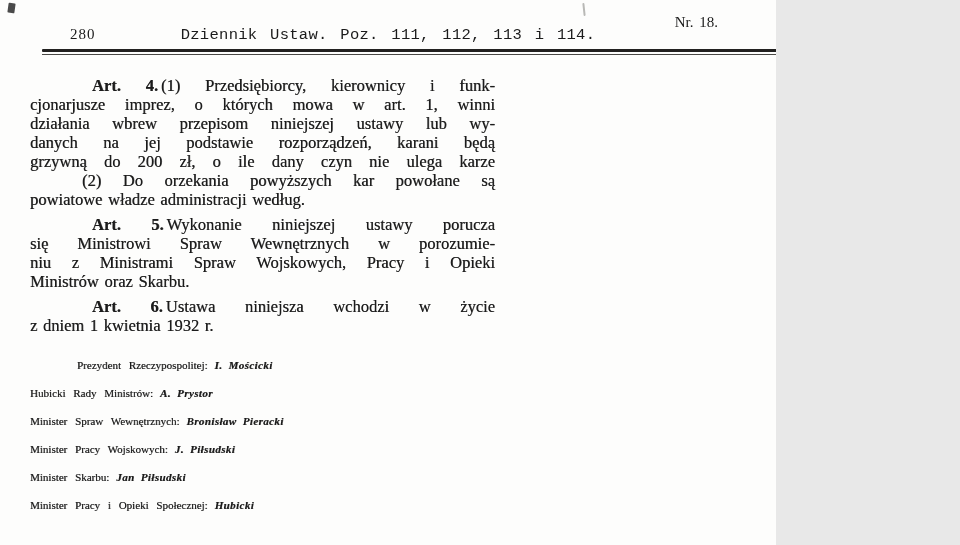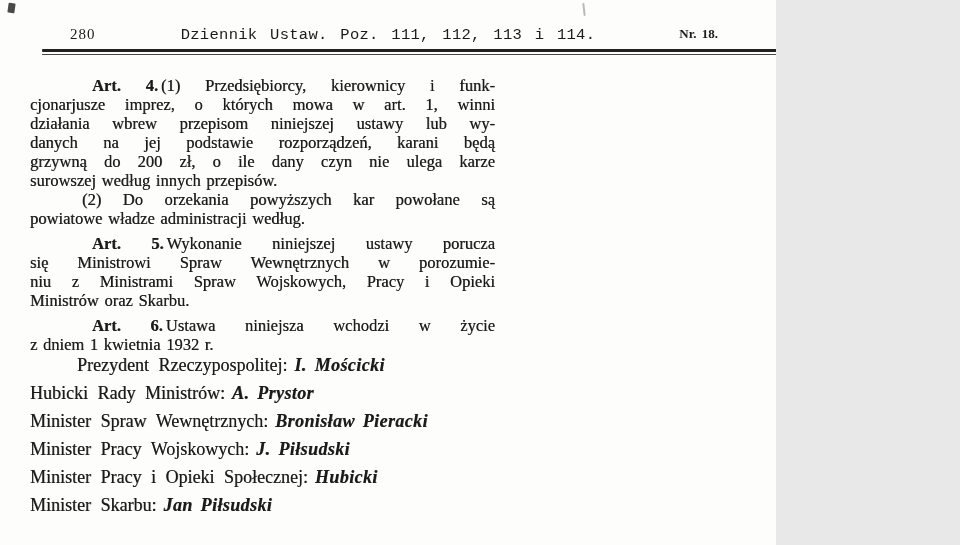--- a/index.html
+++ b/index.html
@@ -15,43 +15,43 @@
   .hdr-pageno{
     position:absolute;left:70px;top:26px;
     font-size:15px;letter-spacing:1px;
   }
   .hdr-center{
     position:absolute;left:0;right:0;top:26px;
     text-align:center;font-size:15.5px;
     word-spacing:3px;letter-spacing:.3px;font-family:Liberation Mono, monospace;
   }
   .hdr-issue{
-    position:absolute;right:58px;top:26px;
-    font-size:13px;word-spacing:2px;font-weight:bold;
+    position:absolute;right:58px;top:14px;
+    font-size:15px;word-spacing:2px;
   }
   .rule{position:absolute;top:49px;left:42px;width:914px;}
   .rule .thick{height:3px;background:#222120;border-radius:1px;}
   .rule .thin{height:1px;background:#4a4946;margin-top:2px;}
   
   .body-col{
     position:absolute;left:30px;top:76px;width:465px;
     font-size:16.5px;line-height:19px;
     word-spacing:1.5px;
     text-shadow:.4px 0 0 rgba(25,25,25,.65);
   }
   .para{margin:0;}
   .para + .para{margin-top:6px;}
   .line{display:block;}
   .line.justify{text-align:justify;text-align-last:justify;}
   .line .lead{font-weight:bold;margin-right:3px;white-space:nowrap;}
   
   .signatures{
     position:absolute;left:30px;top:356px;width:470px;
     display:flex;flex-direction:column;gap:10px;
-    font-size:18px;line-height:18px;
+    font-size:11px;line-height:18px;
     text-shadow:.4px 0 0 rgba(25,25,25,.6);
   }
   .sig-line{display:block;word-spacing:5px;}
   .sig-line .sig-name{
     font-weight:bold;font-style:italic;
     margin-left:7px;letter-spacing:.4px;word-spacing:3px;
   }
   
   .speck{
     position:absolute;left:8px;top:3px;width:7px;height:10px;
@@ -81,38 +81,37 @@
     <div class="thin"></div>
   </div>
 
   <main class="body-col" id="paragraphs">
       <p class="para">
         <span class="line justify" style="padding-left: 62px;"><span class="lead">Art. 4.</span><span>(1) Przedsiębiorcy, kierownicy i funk-</span></span>
         <span class="line justify"><span>cjonarjusze imprez, o których mowa w art. 1, winni</span></span>
         <span class="line justify"><span>działania wbrew przepisom niniejszej ustawy lub wy-</span></span>
         <span class="line justify"><span>danych na jej podstawie rozporządzeń, karani będą</span></span>
         <span class="line justify"><span>grzywną do 200 zł, o ile dany czyn nie ulega karze</span></span>
-        <span class="line"><span>surowszej według innych przepisów.</span></span>
         <span class="line justify" style="padding-left: 52px;"><span>(2) Do orzekania powyższych kar powołane są</span></span>
         <span class="line"><span>powiatowe władze administracji według.</span></span>
       </p>
       <p class="para">
         <span class="line justify" style="padding-left: 62px;"><span class="lead">Art. 5.</span><span>Wykonanie niniejszej ustawy porucza</span></span>
         <span class="line justify"><span>się Ministrowi Spraw Wewnętrznych w porozumie-</span></span>
         <span class="line justify"><span>niu z Ministrami Spraw Wojskowych, Pracy i Opieki</span></span>
         <span class="line"><span>Ministrów oraz Skarbu.</span></span>
       </p>
       <p class="para">
         <span class="line justify" style="padding-left: 62px;"><span class="lead">Art. 6.</span><span>Ustawa niniejsza wchodzi w życie</span></span>
         <span class="line"><span>z dniem 1 kwietnia 1932 r.</span></span>
       </p>
     </main>
 
   <div class="signatures" id="signatures">
       <span class="sig-line" style="padding-left: 47px;"><span class="sig-label">Prezydent Rzeczypospolitej:</span><span class="sig-name">I. Mościcki</span></span>
       <span class="sig-line"><span class="sig-label">Hubicki Rady Ministrów:</span><span class="sig-name">A. Prystor</span></span>
       <span class="sig-line"><span class="sig-label">Minister Spraw Wewnętrznych:</span><span class="sig-name">Bronisław Pieracki</span></span>
       <span class="sig-line"><span class="sig-label">Minister Pracy Wojskowych:</span><span class="sig-name">J. Piłsudski</span></span>
+      <span class="sig-line"><span class="sig-label">Minister Skarbu:</span><span class="sig-name">Jan Piłsudski</span></span>
       <span class="sig-line"><span class="sig-label">Minister Pracy i Opieki Społecznej:</span><span class="sig-name">Hubicki</span></span>
-      <span class="sig-line"><span class="sig-label">Minister Skarbu:</span><span class="sig-name">Jan Piłsudski</span></span>
     </div>
 
 </div>
 
 </body></html>

